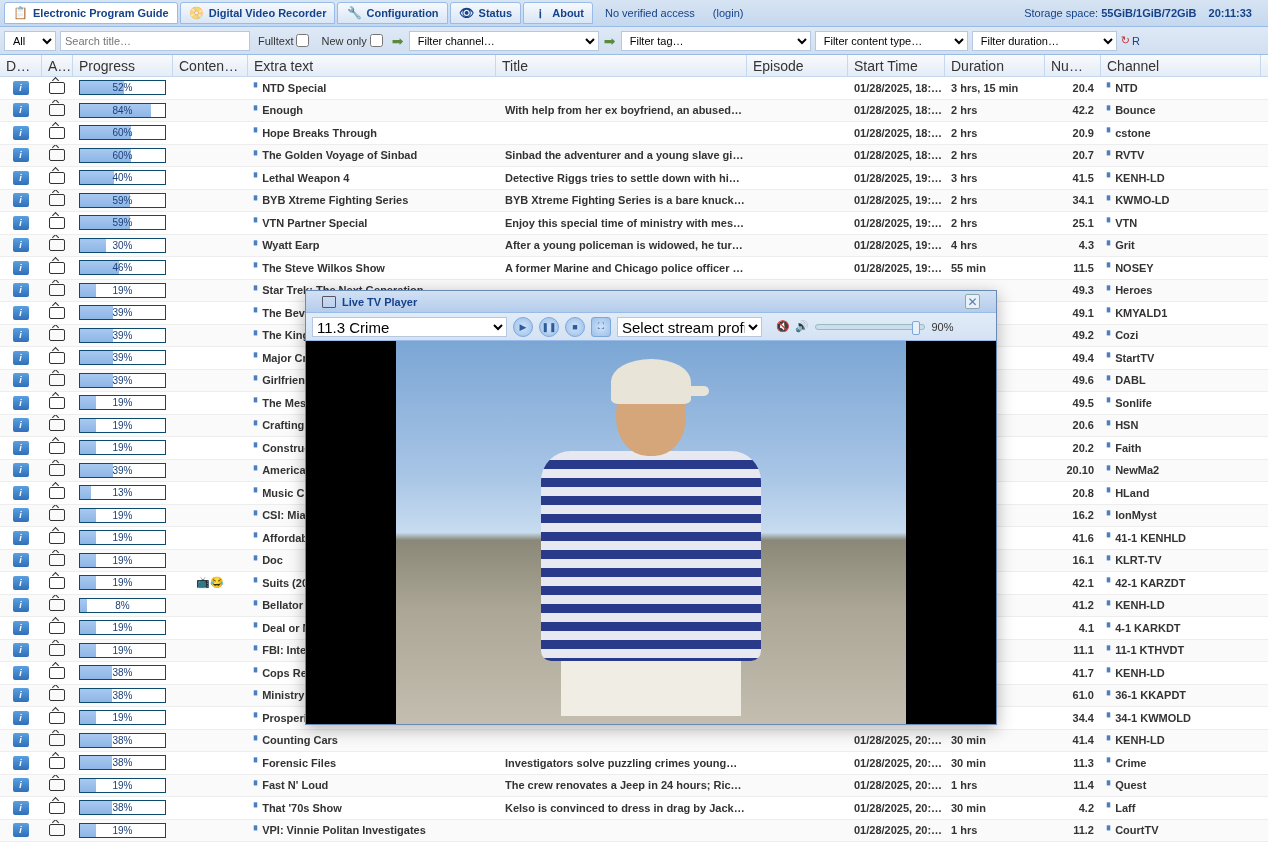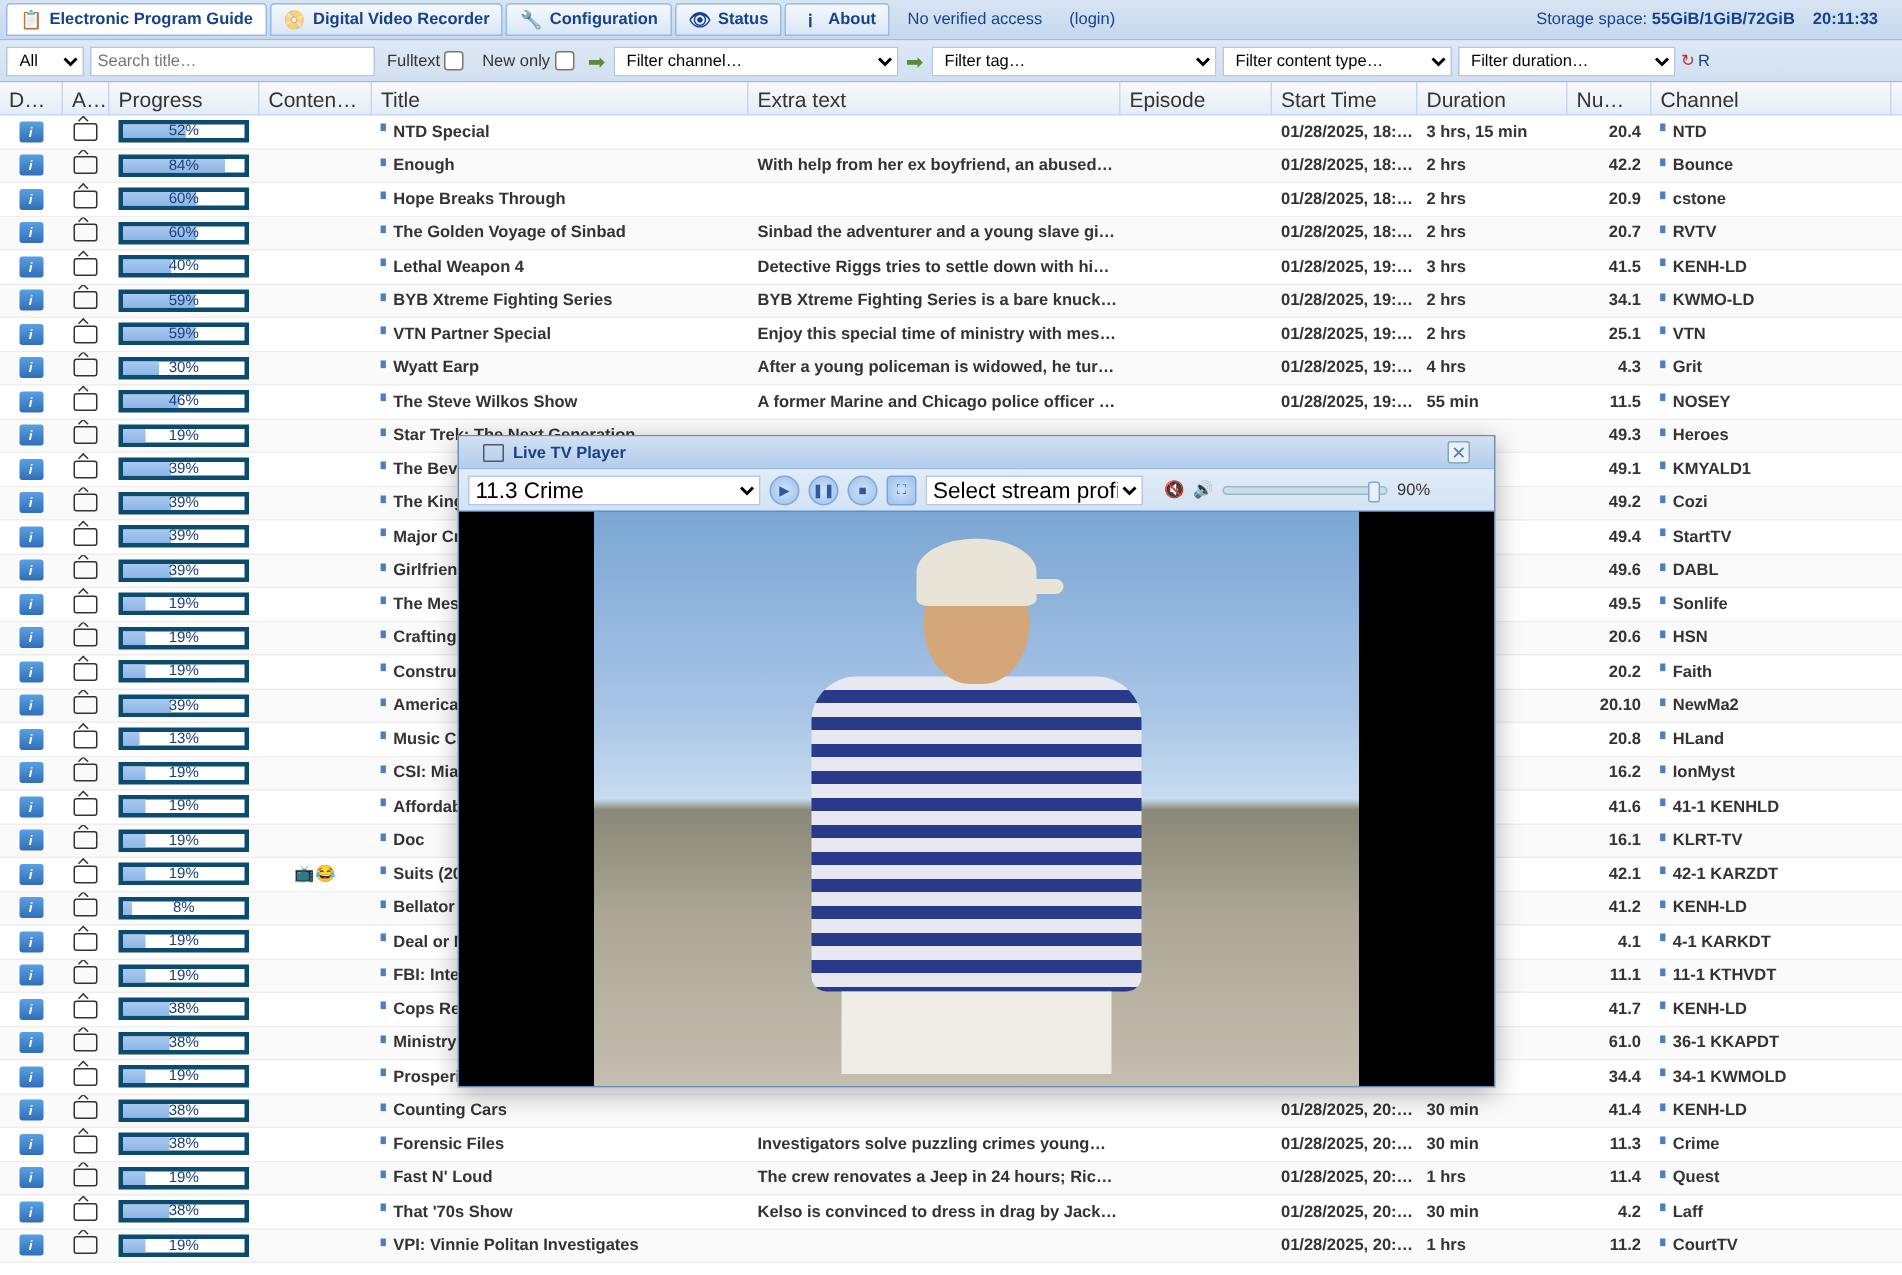--- a/index.html
+++ b/index.html
@@ -48,21 +48,21 @@
 .c-extra { width: 248px; }
 .c-episode { width: 101px; }
 .c-start { width: 97px; }
 .c-duration { width: 100px; }
 .c-num { width: 56px; justify-content: flex-end; }
 .c-channel { width: 160px; }
 
 .num-right { text-align: right; justify-content: flex-end; }
 
 
-.pbar { width: 88px; height: 15px; border: 3px solid #0c4a6e; background: #fff; position: relative; }
+.pbar { width: 88px; height: 15px; border: 1px solid #0c4a6e; background: #fff; position: relative; }
 .pbar .fill { position: absolute; top: 0; left: 0; bottom: 0; background: linear-gradient(#a9c8f0, #8db6e6); }
 .pbar .plabel { position: absolute; inset: 0; display: flex; align-items: center; justify-content: center; font-size: 10px; color: #1a3e78; font-weight: normal; }
 
 
 .ico-details { width: 16px; height: 14px; background: linear-gradient(#5aa0e0, #2f6fb8); border-radius: 2px; display: inline-block; position: relative; }
 .ico-details::after { content: "i"; color: #fff; position: absolute; inset: 0; display: flex; align-items: center; justify-content: center; font-size: 9px; font-style: italic; font-weight: bold; }
 .ico-tv { width: 16px; height: 12px; border: 1.5px solid #333; border-radius: 2px; display: inline-block; position: relative; }
 .ico-tv::before { content: ""; position: absolute; top: -5px; left: 3px; width: 4px; height: 4px; border-top: 1.5px solid #333; border-left: 1.5px solid #333; transform: rotate(45deg); }
 .flag { color: #4a7ec0; font-size: 8px; margin-right: 2px; }
 
@@ -150,22 +150,22 @@
     <span style="color:#c03030;">↻</span>
     <span>R</span>
   </span>
 </div>
 
 <div class="grid-header">
   <div class="col c-details">Details</div>
   <div class="col c-actions">A…</div>
   <div class="col c-progress">Progress</div>
   <div class="col c-icons">Content Ic…</div>
+  <div class="col c-extra">Extra text</div>
   <div class="col c-title">Title</div>
-  <div class="col c-extra">Extra text</div>
   <div class="col c-episode">Episode</div>
   <div class="col c-start">Start Time</div>
   <div class="col c-duration">Duration</div>
   <div class="col c-num">Num…</div>
   <div class="col c-channel">Channel</div>
 </div>
 
 <div class="grid-body" id="grid-body">
     <div class="row">
     <div class="cell c-details">

